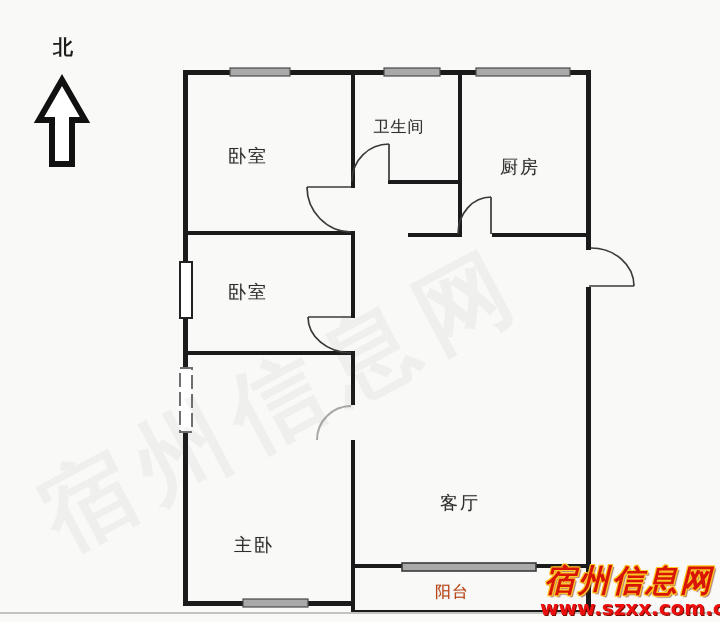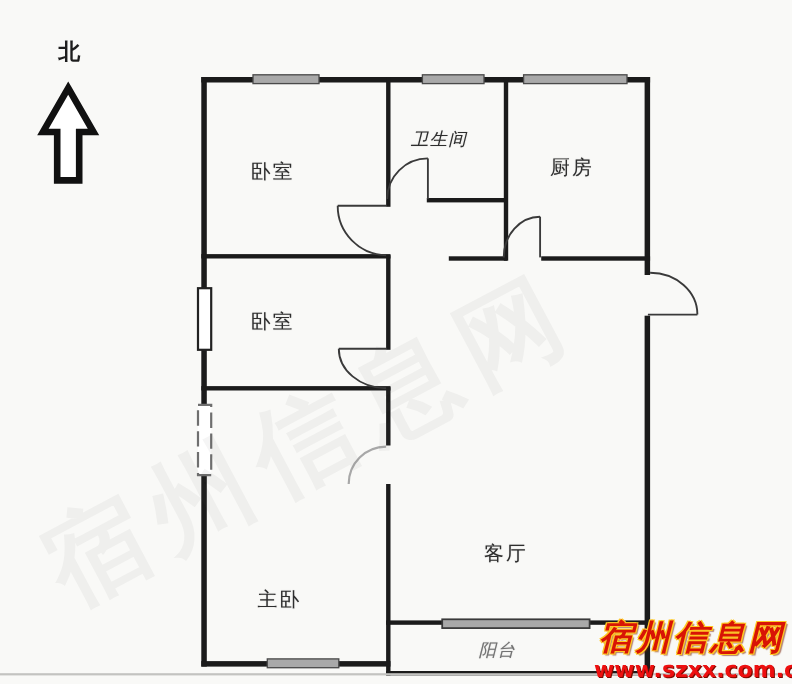--- a/index.html
+++ b/index.html
@@ -7,22 +7,22 @@
     position:relative;width:720px;height:622px;overflow:hidden;
     background:#f9f9f7;
     font-family:"DejaVu Sans","Liberation Sans",sans-serif;
   }
   #plan-svg{position:absolute;left:0;top:0;}
   .room-label{
     position:absolute;transform:translate(-50%,-50%);
     color:#2e2e2e;font-size:18px;letter-spacing:2px;white-space:nowrap;
     text-shadow:0 0 1px rgba(60,60,60,.35);
   }
-  .room-label.small{font-size:16px;letter-spacing:1px;font-style:italic;}
-  .room-label.muted{color:#737373;}
+  .room-label.small{font-size:16px;letter-spacing:1px;}
+  .room-label.muted{color:#c2410c;}
   #compass-label{
     position:absolute;left:63px;top:47px;transform:translate(-50%,-50%);
     font-size:20px;color:#1d1d1d;font-weight:bold;
   }
   #ghost-watermark{
     position:absolute;left:48px;top:462px;transform:rotate(-28deg);
     transform-origin:left center;font-size:92px;letter-spacing:14px;
     color:rgba(80,80,80,0.06);white-space:nowrap;font-weight:bold;
     pointer-events:none;
   }
@@ -109,21 +109,21 @@
       <path d="M351,406 A34,34 0 0 0 317,440" stroke="#a8a8a8" stroke-width="2"></path>
     </g>
 
     <polygon points="62,80 85,120 72,120 72,164 52,164 52,120 39,120" fill="#ffffff" stroke="#111111" stroke-width="6" stroke-linejoin="miter"></polygon>
   </svg>
 
   <div id="compass-label">北</div>
 
   <div class="room-label" style="left:248px;top:156px">卧室</div>
   <div class="room-label small" style="left:399px;top:127px">卫生间</div>
-  <div class="room-label" style="left:520px;top:152px">厨房</div>
+  <div class="room-label" style="left:520px;top:167px">厨房</div>
   <div class="room-label" style="left:248px;top:292px">卧室</div>
   <div class="room-label" style="left:254px;top:545px">主卧</div>
   <div class="room-label" style="left:460px;top:503px">客厅</div>
   <div class="room-label small muted" style="left:452px;top:592px">阳台</div>
 
   <div id="ghost-watermark">宿州信息网</div>
 
   <div id="photo-edge"></div>
 
   <div id="watermark">

